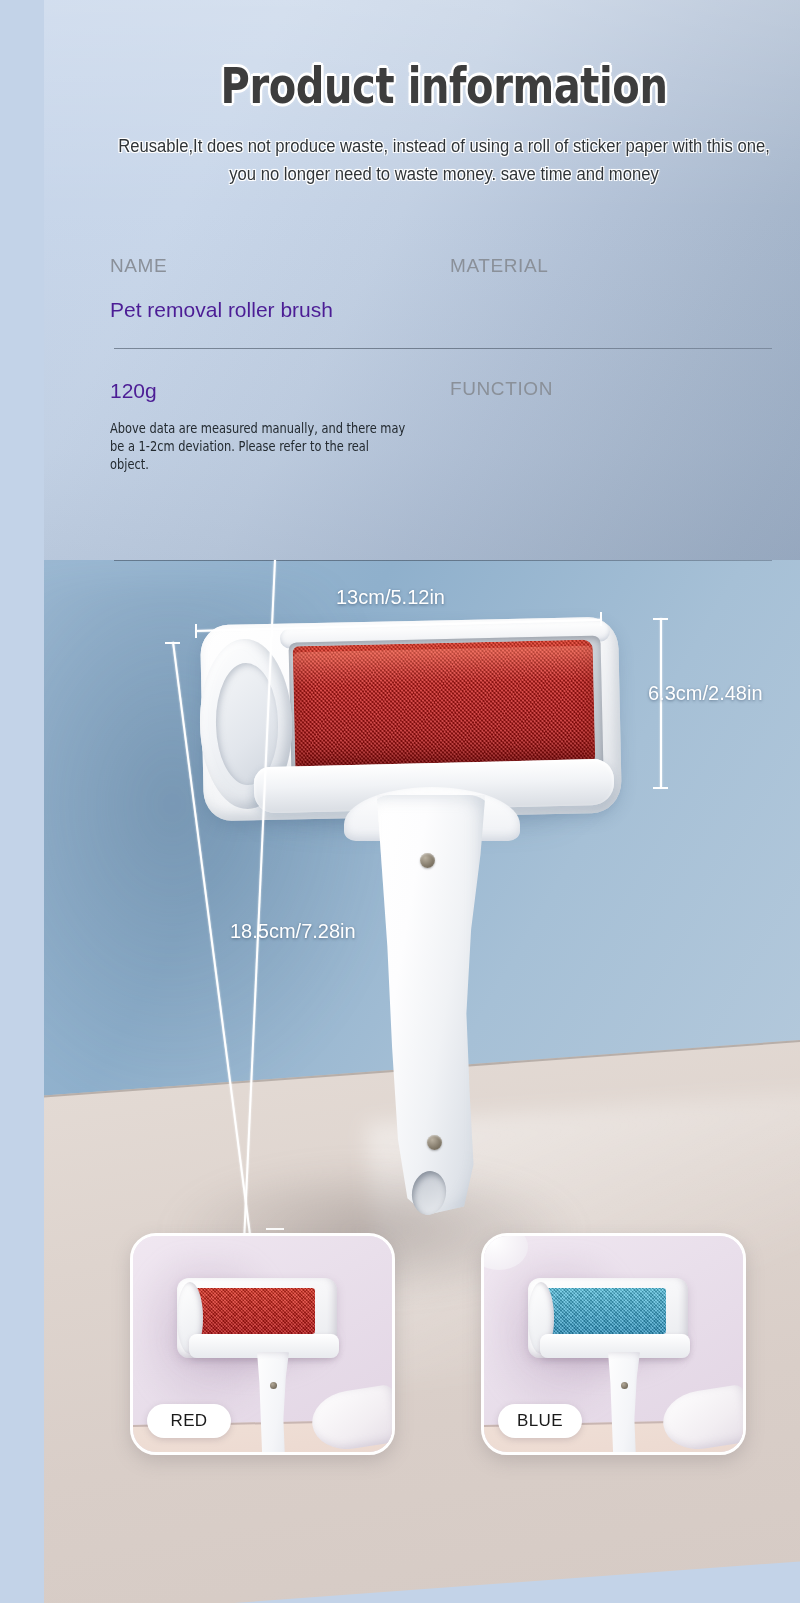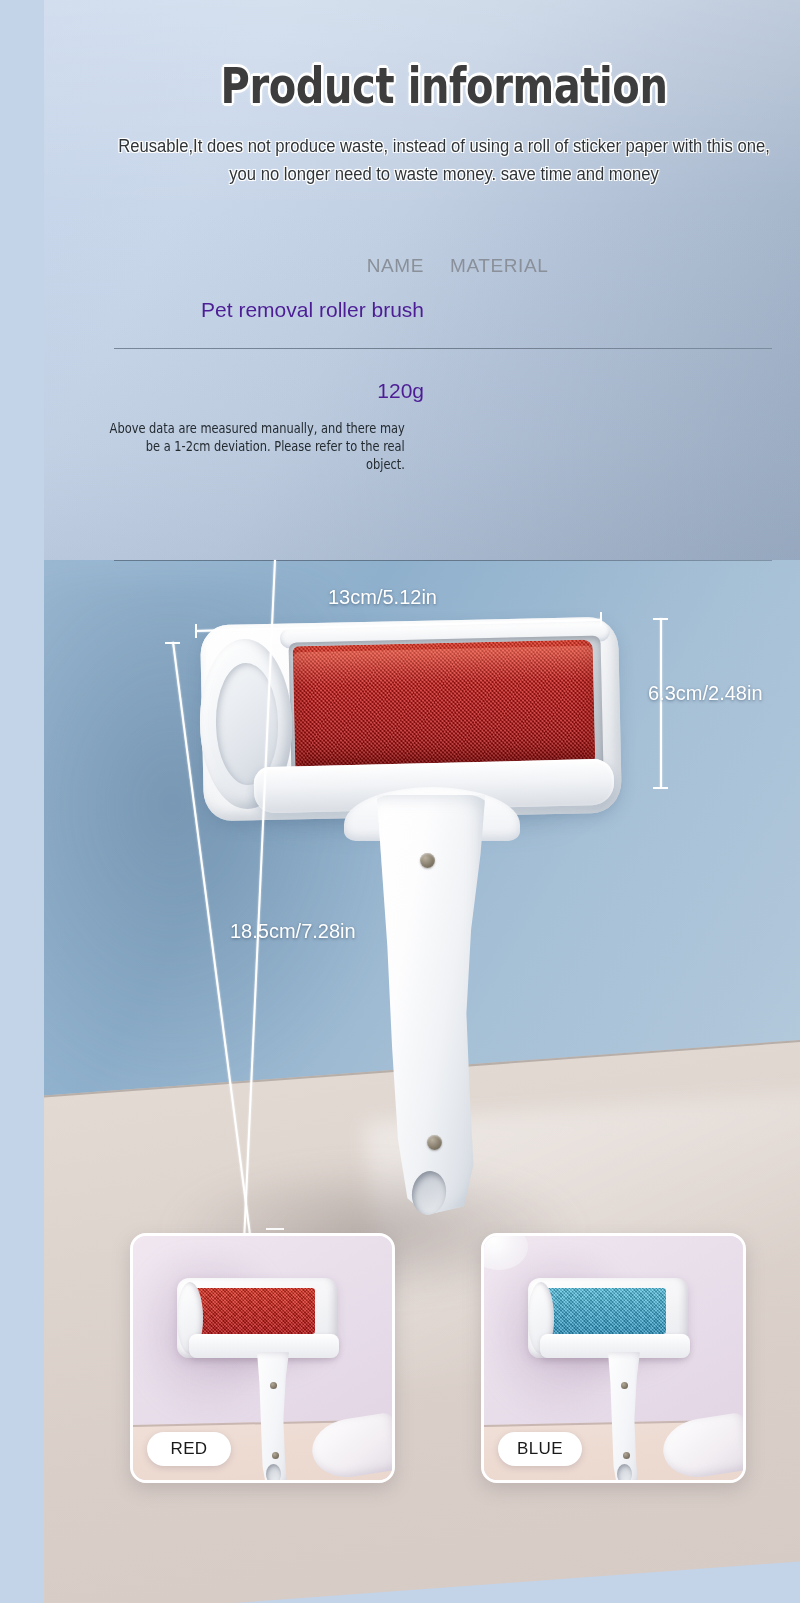--- a/index.html
+++ b/index.html
@@ -62,21 +62,21 @@
     text-shadow:
       -1px -1px 0 #fff, 1px -1px 0 #fff, -1px 1px 0 #fff, 1px 1px 0 #fff,
       0 0 3px rgba(255,255,255,.9);
     z-index:6;
   }
 
   
   .specs { position:absolute; left:0; top:0; width:800px; z-index:6; }
   .spec-row { position:absolute; width:800px; }
   .spec-cell { position:absolute; }
-  .spec-cell.left  { left:60px;  width:320px;text-align:right; }
+  .spec-cell.left  { left:66px;  width:320px; }
   .spec-cell.right { left:406px; width:320px; }
   .spec-label {
     font-size:19px; color:#8a9099; letter-spacing:.6px;
     font-weight:400; margin-bottom:20px;
   }
   .spec-value {
     font-size:21px; color:#4c1d95; line-height:25px;
   }
   .spec-note {
     margin-top:16px;
@@ -237,22 +237,22 @@
   .dim-cap { position:absolute; background:#ffffff; }
   .dim-text {
     position:absolute; color:#ffffff; font-size:20px;
     white-space:nowrap;
     text-shadow:0 1px 3px rgba(40,60,85,.55);
   }
 
   
   .variants { position:absolute; left:0; top:1233px; width:800px; height:262px; z-index:8; }
   .card {
-    position:absolute; top:0; width:265px; height:250px;
-    border-radius:16px; overflow:hidden;
+    position:absolute; top:0; width:265px; height:222px;
+    border-radius:26px; overflow:hidden;
     border:3px solid #ffffff;
     box-shadow:0 6px 18px rgba(120,110,115,.28);
     background:linear-gradient(160deg,#efe6f0 0%, #ece2ee 40%, #e7dce9 70%, #e3d7e5 100%);
   }
   .card.red  { left:86px; }
   .card.blue { left:437px; }
   .card-wall{
     position:absolute; left:0; top:0; width:100%; height:196px;
     background:linear-gradient(150deg,#f0e7f1 0%, #e9dfeb 45%, #e2d5e4 100%);
   }
@@ -386,20 +386,21 @@
     </div>
 
     <div class="divider" style="top:348px;"></div>
 
     <div class="spec-row" style="top:378px;">
       <div class="spec-cell left">
         <div class="spec-value">120g</div>
         <div class="spec-note">Above data are measured manually, and there may be a 1-2cm deviation. Please refer to the real object.</div>
       </div>
       <div class="spec-cell right">
+        <div class="spec-label">FUNCTION</div>
       </div>
     </div>
 
     <div class="divider" style="top:560px;"></div>
   </div>
 
   <div class="scene">
 
     <div class="wall"></div>
     <div class="wall-shadow"></div>
@@ -425,21 +426,21 @@
       <div class="screw s1"></div>
       <div class="screw s2"></div>
       <div class="hang-hole"></div>
     </div>
 
     <div class="dim">
 
       <div class="dim-line" style="left:152px; top:70px; width:406px; height:1.5px; transform:rotate(-1.6deg); transform-origin:0 50%;"></div>
       <div class="dim-cap" style="left:151px; top:64px; width:1.5px; height:14px;"></div>
       <div class="dim-cap" style="left:556px; top:52px; width:1.5px; height:14px;"></div>
-      <div class="dim-text" style="left:284px; top:26px;">13cm/5.12in</div>
+      <div class="dim-text" style="left:292px; top:26px;">13cm/5.12in</div>
 
       <div class="dim-line" style="left:616px; top:58px; width:1.5px; height:170px;"></div>
       <div class="dim-cap" style="left:609px; top:58px; width:15px; height:1.5px;"></div>
       <div class="dim-cap" style="left:609px; top:227px; width:15px; height:1.5px;"></div>
       <div class="dim-text" style="left:604px; top:122px;">6.3cm/2.48in</div>
 
       <div class="dim-line" style="left:128px; top:82px; width:1.5px; height:656px; transform:rotate(-7.4deg); transform-origin:50% 0;"></div>
       <div class="dim-cap" style="left:121px; top:82px; width:15px; height:1.5px;"></div>
       <div class="dim-text" style="left:186px; top:360px;">18.5cm/7.28in</div>
     </div>

